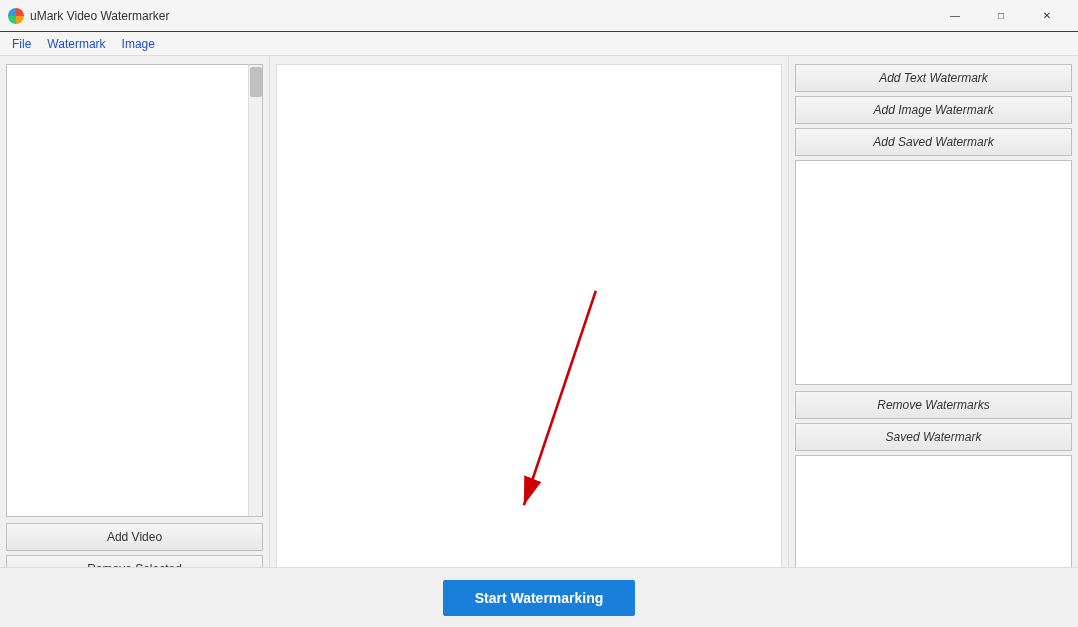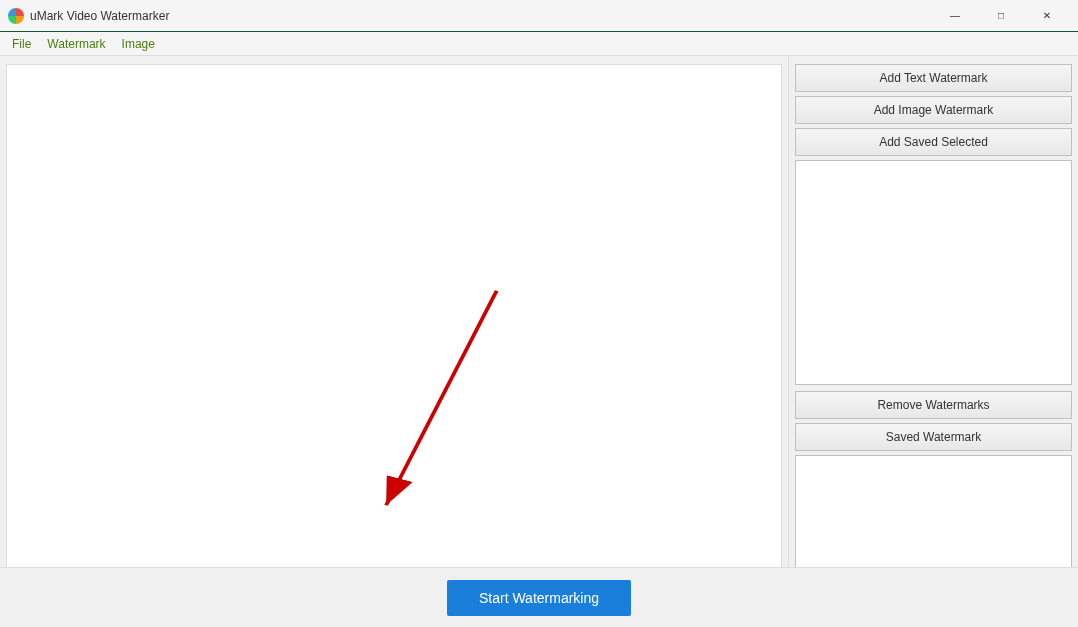--- a/index.html
+++ b/index.html
@@ -56,21 +56,21 @@
       display: flex;
       align-items: center;
       padding: 0 4px;
       border-bottom: 1px solid #ddd;
     }
 
     .menu-item {
       padding: 2px 8px;
       cursor: pointer;
       font-size: 12px;
-      color: #4d7c0f;
+      color: #1d4ed8;
       height: 22px;
       display: flex;
       align-items: center;
     }
 
     
     .main-content {
       display: flex;
       height: calc(627px - 32px - 24px);
       background: #f0f0f0;
@@ -162,20 +162,21 @@
     .watermark-button {
       width: 100%;
       height: 28px;
       margin-bottom: 4px;
       background: linear-gradient(to bottom, #f5f5f5, #e8e8e8);
       border: 1px solid #c0c0c0;
       cursor: pointer;
       font-size: 12px;
       color: #333;
       text-align: center;
+      font-style: italic;
     }
 
     .watermark-preview {
       flex: 1;
       background: white;
       border: 1px solid #c0c0c0;
       margin-bottom: 6px;
       min-height: 110px;
     }
 
@@ -199,21 +200,21 @@
       align-items: center;
       justify-content: center;
     }
 
     .start-button {
       background: #1a7fdb;
       color: white;
       border: none;
       padding: 10px 32px;
       font-size: 14px;
-      font-weight: 400;
+      font-weight: 700;
       cursor: pointer;
       border-radius: 2px;
     }
 
     
     .app-icon {
       width: 16px;
       height: 16px;
       border-radius: 50%;
       background: conic-gradient(#e74c3c 0deg 90deg, #f39c12 90deg 180deg, #2ecc71 180deg 270deg, #3498db 270deg 360deg);
@@ -235,37 +236,47 @@
 </div>
 
 <div class="menu-bar">
   <div class="menu-item">File</div>
   <div class="menu-item">Watermark</div>
   <div class="menu-item">Image</div>
 </div>
 
 <div class="main-content">
 
+  <div class="left-panel">
+    <div class="video-list">
+      <div class="video-list-scrollbar">
+        <div class="scrollbar-thumb"></div>
+      </div>
+    </div>
+    <button class="panel-button">Add Video</button>
+    <button class="panel-button">Remove Selected</button>
+    <button class="panel-button remove-all">Remove All</button>
+  </div>
 
   <div class="center-panel">
 
     <svg class="arrow-container" viewBox="0 0 490 490" preserveAspectRatio="none">
       <defs>
         <marker id="arrowhead" markerWidth="10" markerHeight="7" refX="10" refY="3.5" orient="auto">
           <polygon points="0 0, 10 3.5, 0 7" fill="#cc0000"></polygon>
         </marker>
       </defs>
       <line x1="310" y1="200" x2="240" y2="390" stroke="#cc0000" stroke-width="2.5" marker-end="url(#arrowhead)"></line>
     </svg>
   </div>
 
   <div class="right-panel">
     <button class="watermark-button">Add Text Watermark</button>
     <button class="watermark-button">Add Image Watermark</button>
-    <button class="watermark-button">Add Saved Selected</button>
+    <button class="watermark-button">Add Saved Watermark</button>
     <div class="watermark-preview"></div>
     <button class="watermark-button">Remove Watermarks</button>
     <button class="watermark-button">Saved Watermark</button>
     <div class="watermark-list"></div>
   </div>
 
 </div>
 
 <div class="bottom-bar">
   <button class="start-button">Start Watermarking</button>

